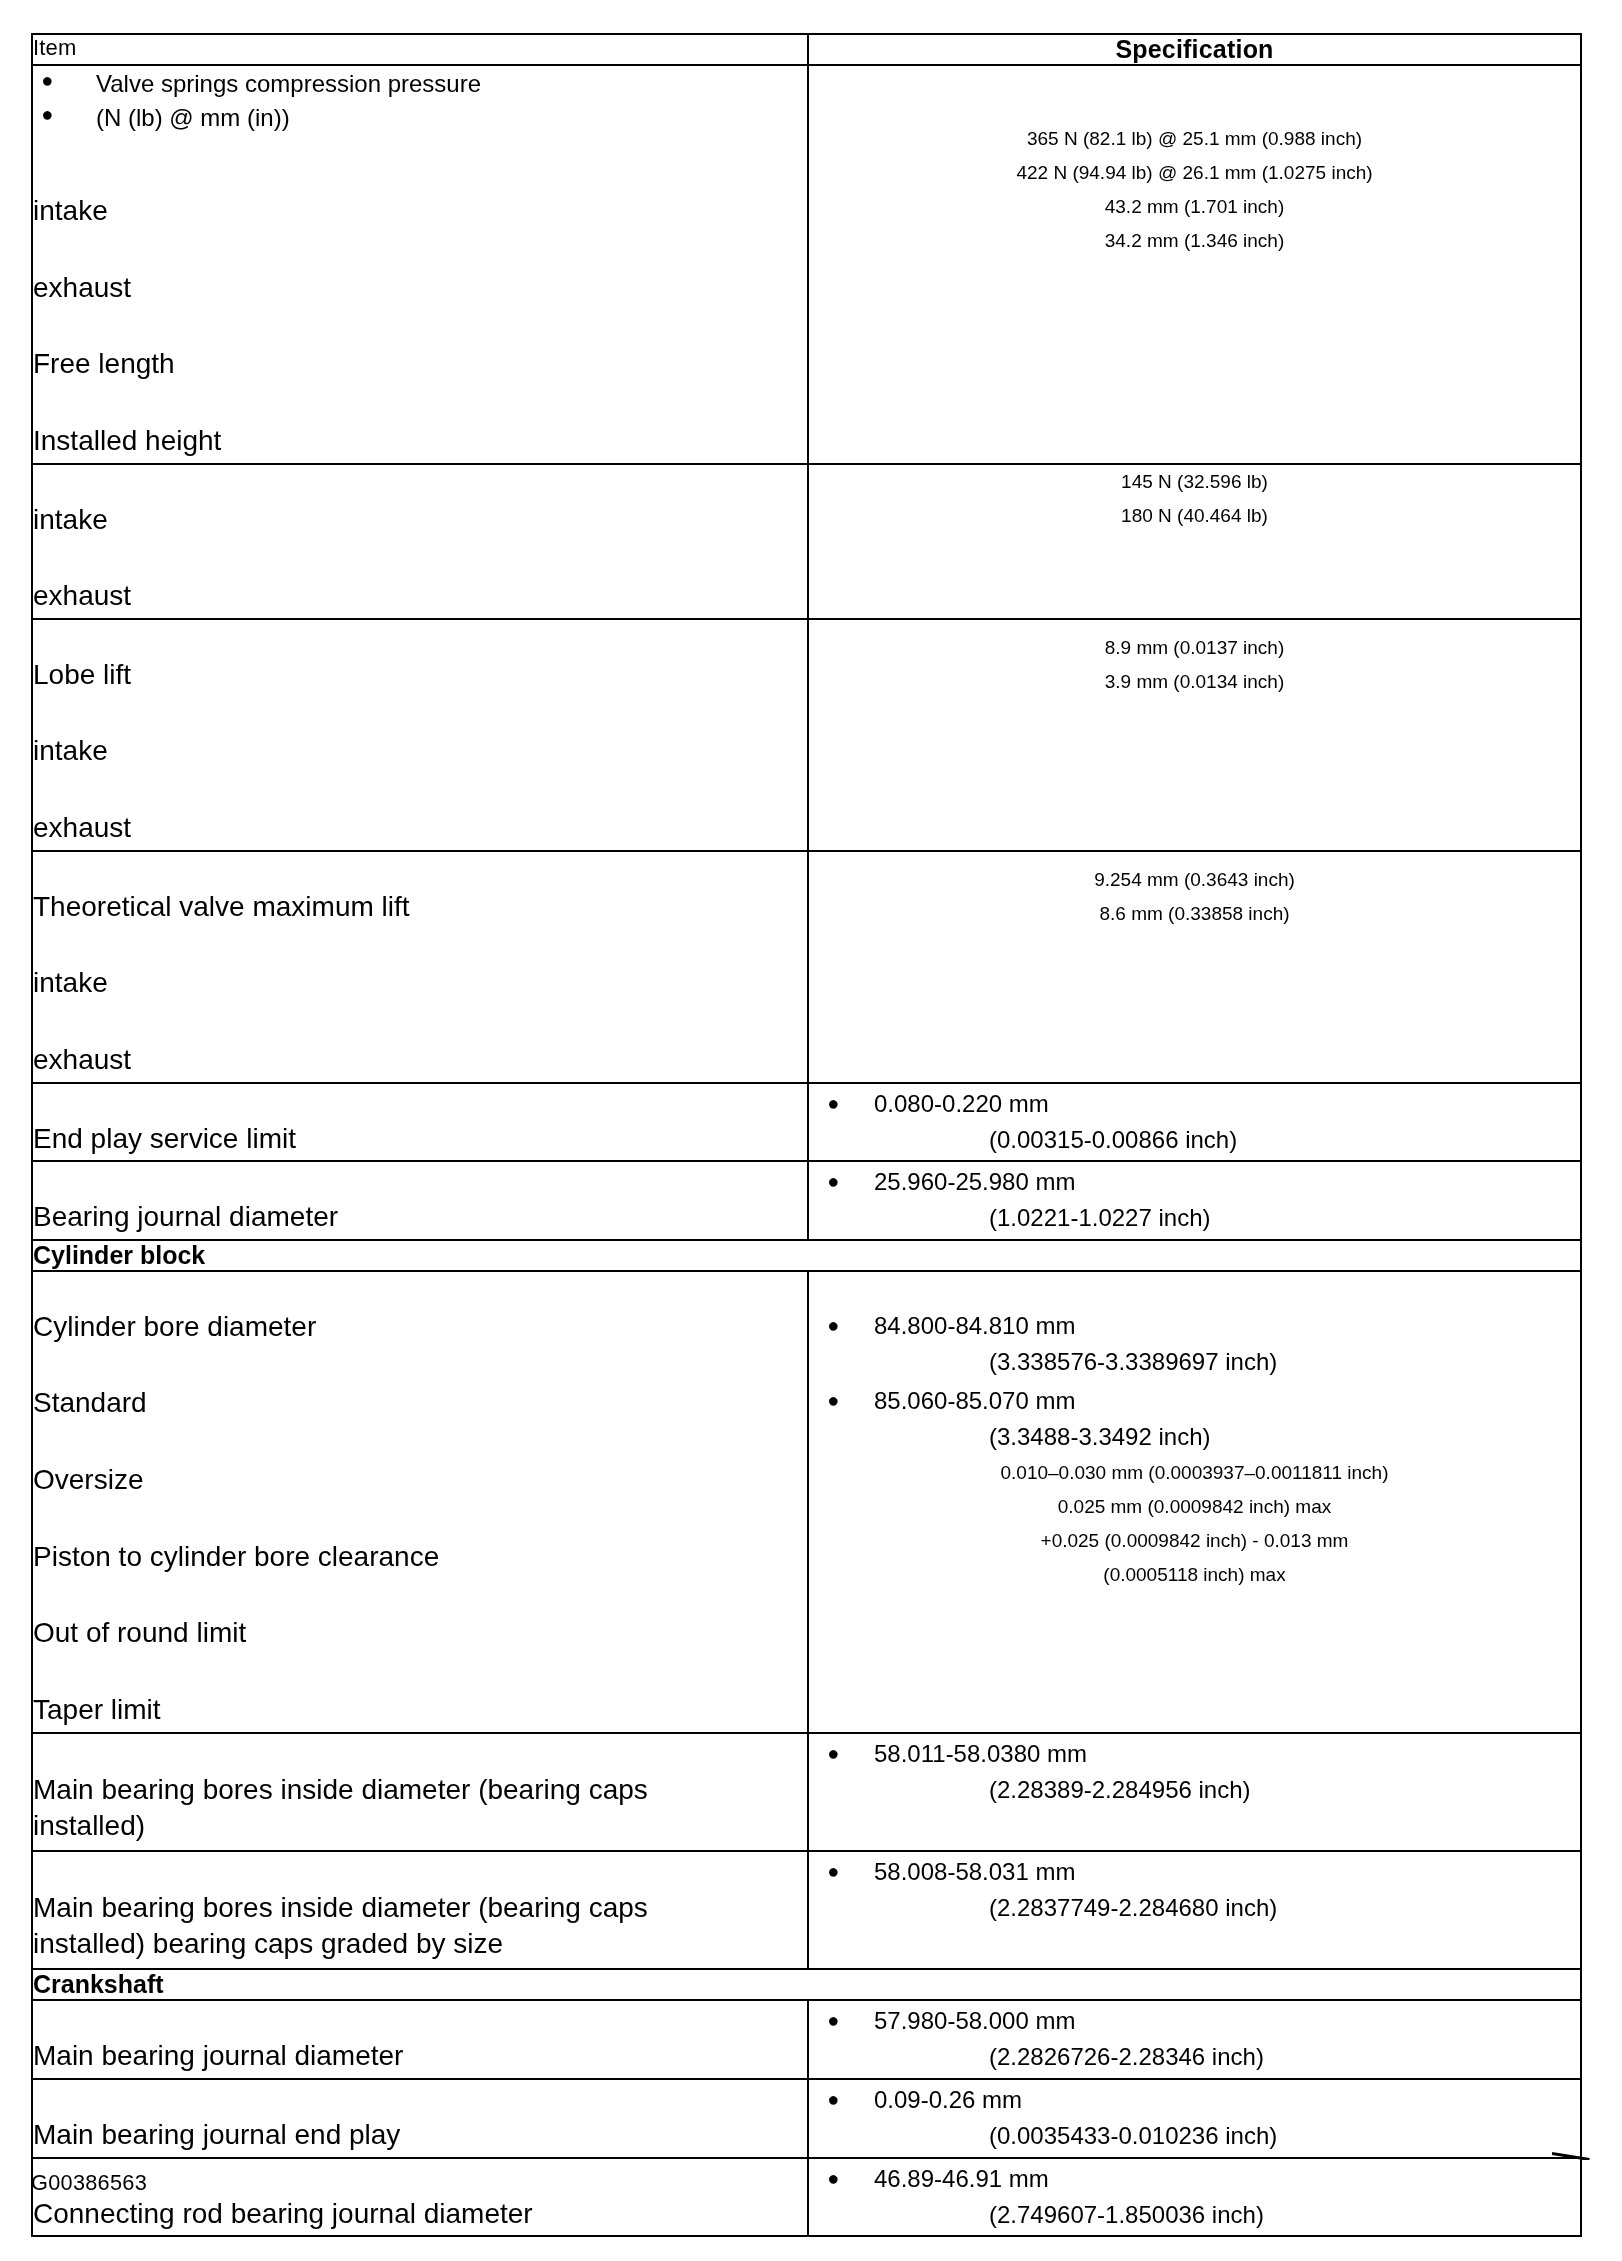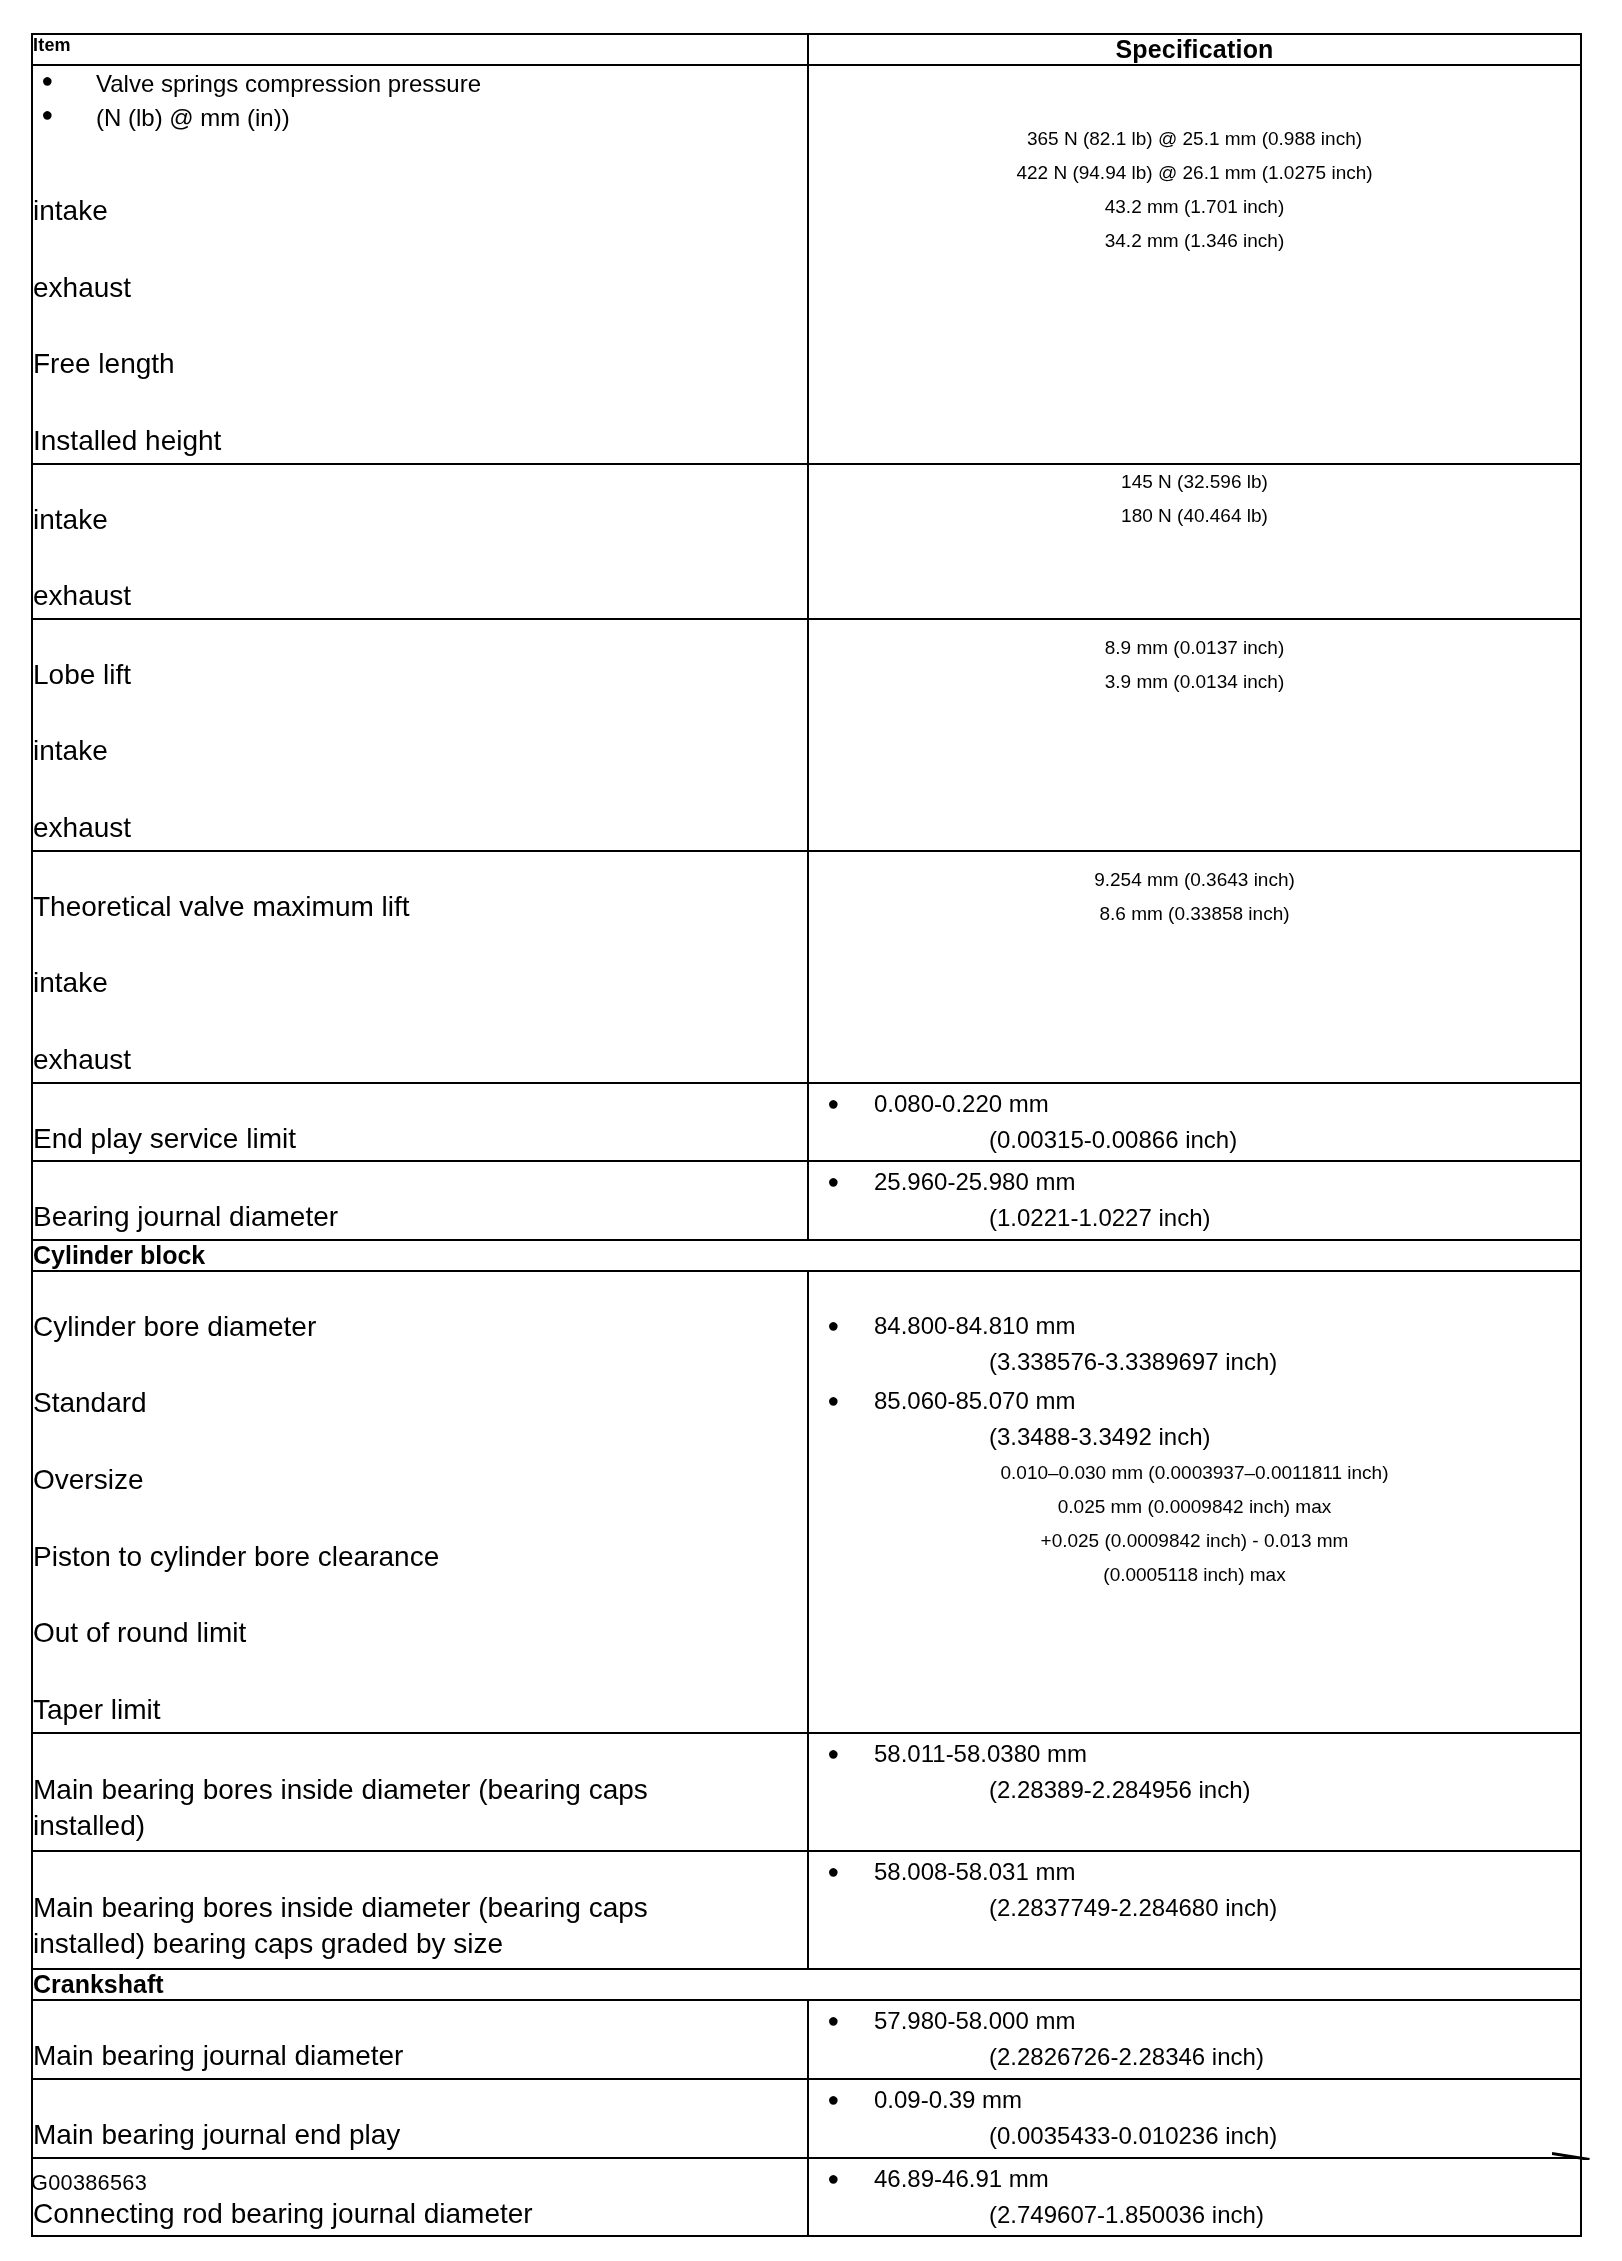--- a/index.html
+++ b/index.html
@@ -29,22 +29,22 @@
   table.spec-table td {
     border: 2.5px solid #000;
     vertical-align: top;
     padding: 0;
   }
   col.c-item { width: 776px; }
   col.c-spec { width: 773px; }
 
   
   .hdr-item {
-    font-size: 18px;
-    font-weight: bold;
+    font-size: 22px;
+    font-weight: normal;
     padding: 13.3px 0 13.3px 15px;
     letter-spacing: 0.2px;
     margin-left: 12px;
   }
   .hdr-spec {
     font-size: 25px;
     font-weight: bold;
     text-align: center;
     padding: 13.3px 0 13.3px 0;
     letter-spacing: 0.2px;
@@ -316,21 +316,21 @@
             </div>
           </td>
         </tr>
         <tr>
           <td class="item-cell">
             <div class="item-line">Main bearing journal end play</div>
           </td>
           <td class="spec-cell">
             <div class="spec-bullet">
               <span class="bullet-dot">●</span>
-              <span class="first-line">0.09-0.39  mm</span>
+              <span class="first-line">0.09-0.26  mm</span>
               <span class="second-line">(0.0035433-0.010236 inch)</span>
             </div>
           </td>
         </tr>
         <tr>
           <td class="item-cell">
             <div class="item-line">Connecting rod bearing journal diameter</div>
           </td>
           <td class="spec-cell">
             <div class="spec-bullet">

